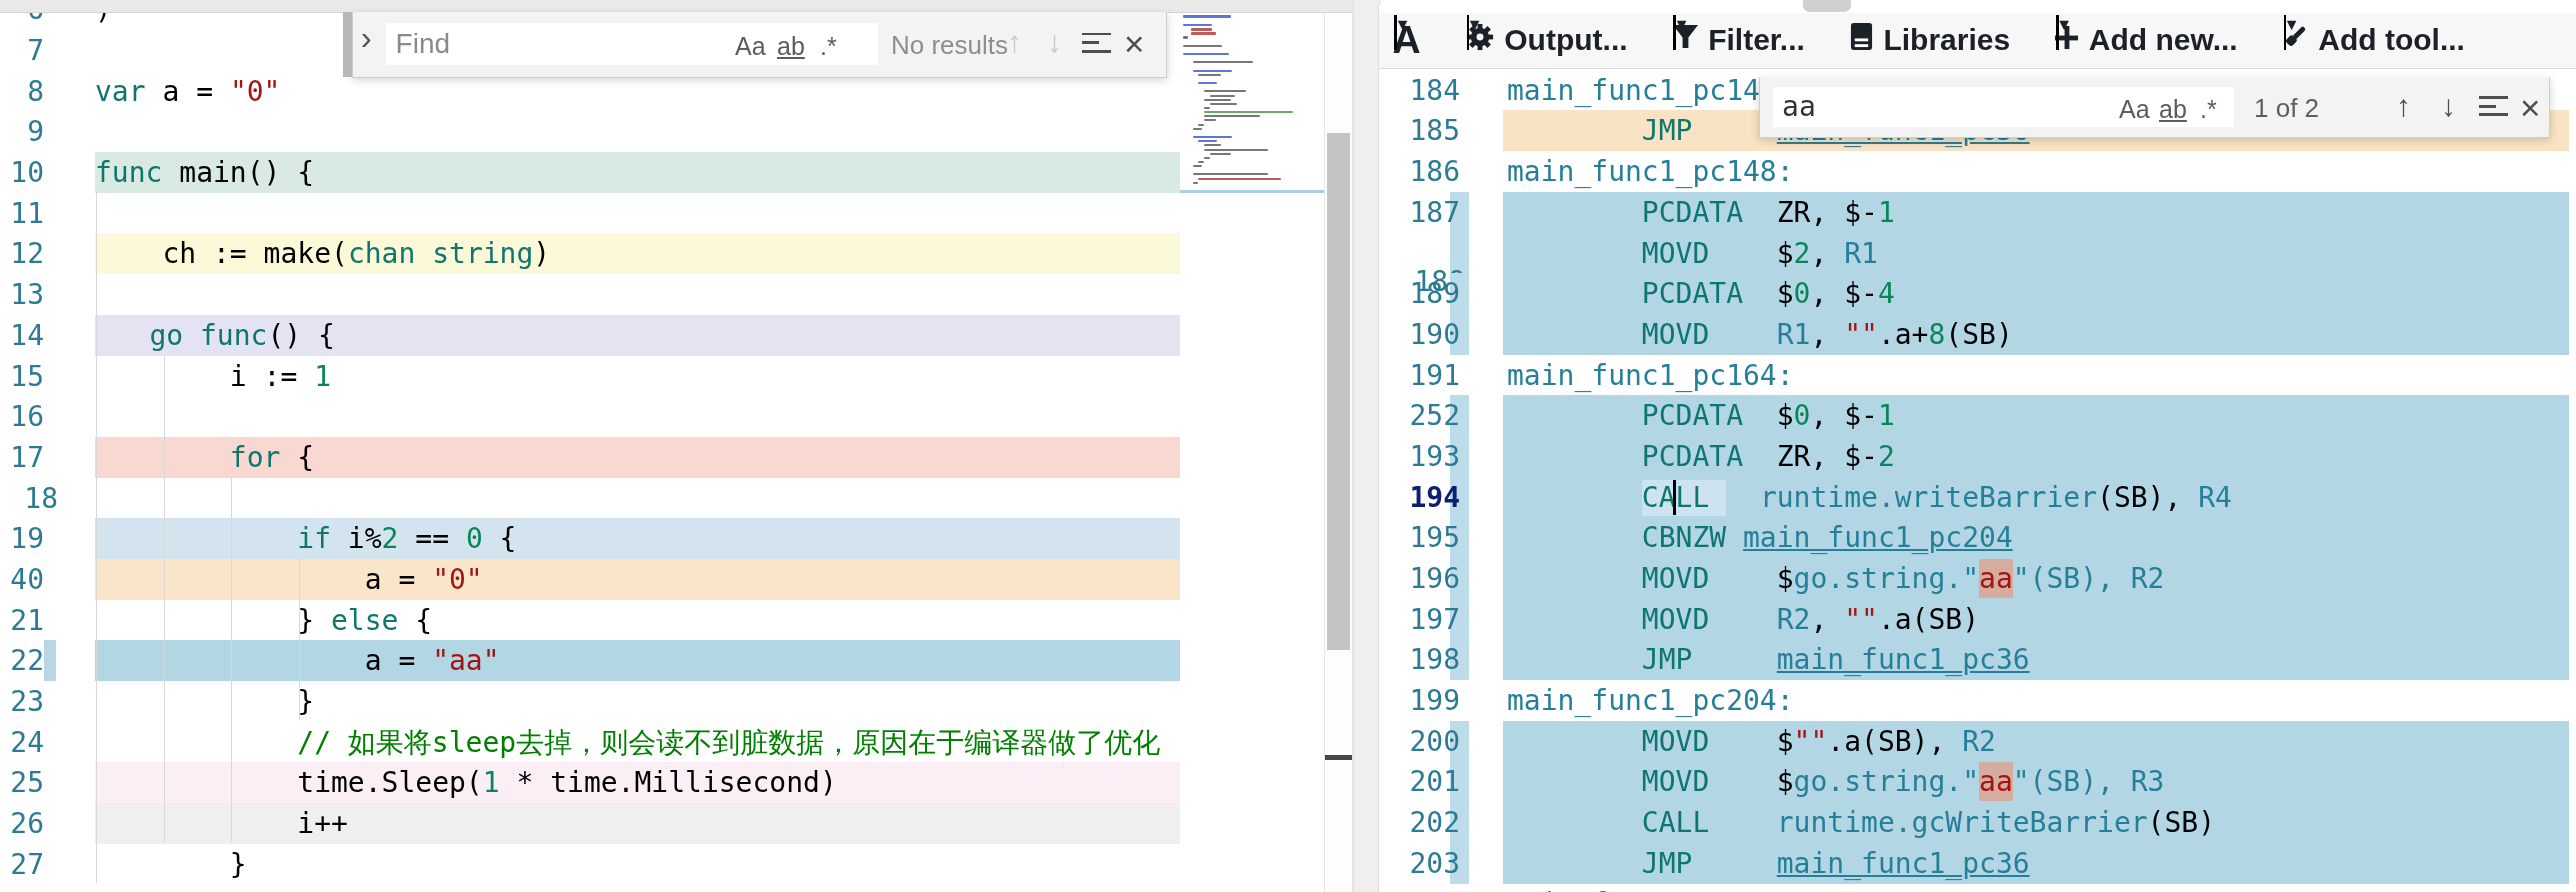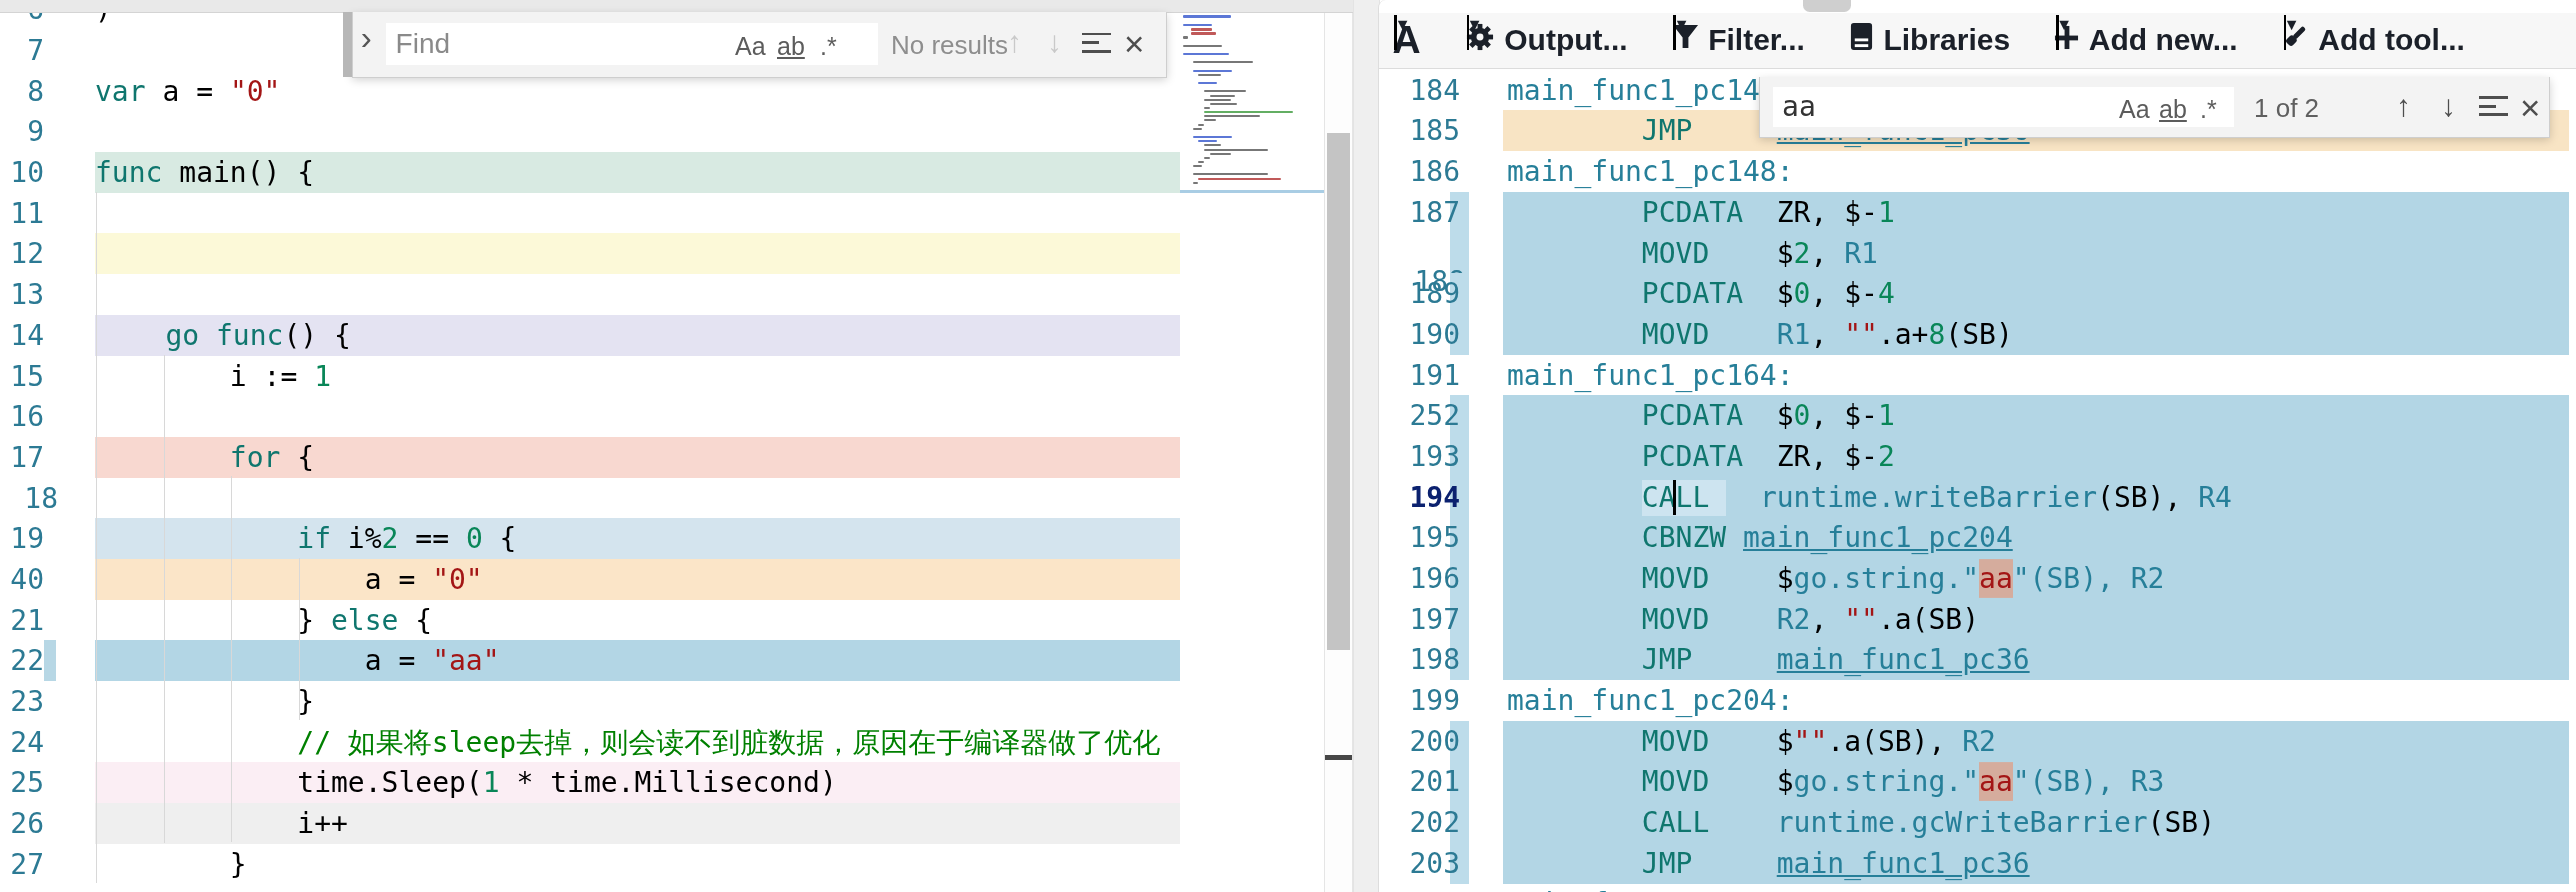--- a/index.html
+++ b/index.html
@@ -156,29 +156,30 @@
         <div class="num" style="left: 0px; width: 44px;">10</div>
         <pre class="code" style="left: 95px;"><span class="tk-k">func</span><span class="tk-d"> main() {</span></pre>
       </div>
       <div class="row" style="top: 193px;">
         <div class="num" style="left: 0px; width: 44px;">11</div>
         <pre class="code" style="left: 95px;"></pre>
       </div>
       <div class="row" style="top: 233px;">
         <div class="hl bg-yellow" style="left: 95px; width: 1085px;"></div>
         <div class="num" style="left: 0px; width: 44px;">12</div>
+        <pre class="code" style="left: 95px;"><span class="tk-d">    ch := make(</span><span class="tk-k">chan</span><span class="tk-d"> </span><span class="tk-k">string</span><span class="tk-d">)</span></pre>
       </div>
       <div class="row" style="top: 274px;">
         <div class="num" style="left: 0px; width: 44px;">13</div>
         <pre class="code" style="left: 95px;"></pre>
       </div>
       <div class="row" style="top: 315px;">
         <div class="hl bg-lav" style="left: 95px; width: 1085px;"></div>
         <div class="num" style="left: 0px; width: 44px;">14</div>
-        <pre class="code" style="left: 98px;"><span class="tk-d">    </span><span class="tk-k">go</span><span class="tk-d"> </span><span class="tk-k">func</span><span class="tk-d">() {</span></pre>
+        <pre class="code" style="left: 82px;"><span class="tk-d">    </span><span class="tk-k">go</span><span class="tk-d"> </span><span class="tk-k">func</span><span class="tk-d">() {</span></pre>
       </div>
       <div class="row" style="top: 356px;">
         <div class="num" style="left: 0px; width: 44px;">15</div>
         <pre class="code" style="left: 95px;"><span class="tk-d">        i := </span><span class="tk-n">1</span></pre>
       </div>
       <div class="row" style="top: 396px;">
         <div class="num" style="left: 0px; width: 44px;">16</div>
         <pre class="code" style="left: 95px;"></pre>
       </div>
       <div class="row" style="top: 437px;">

